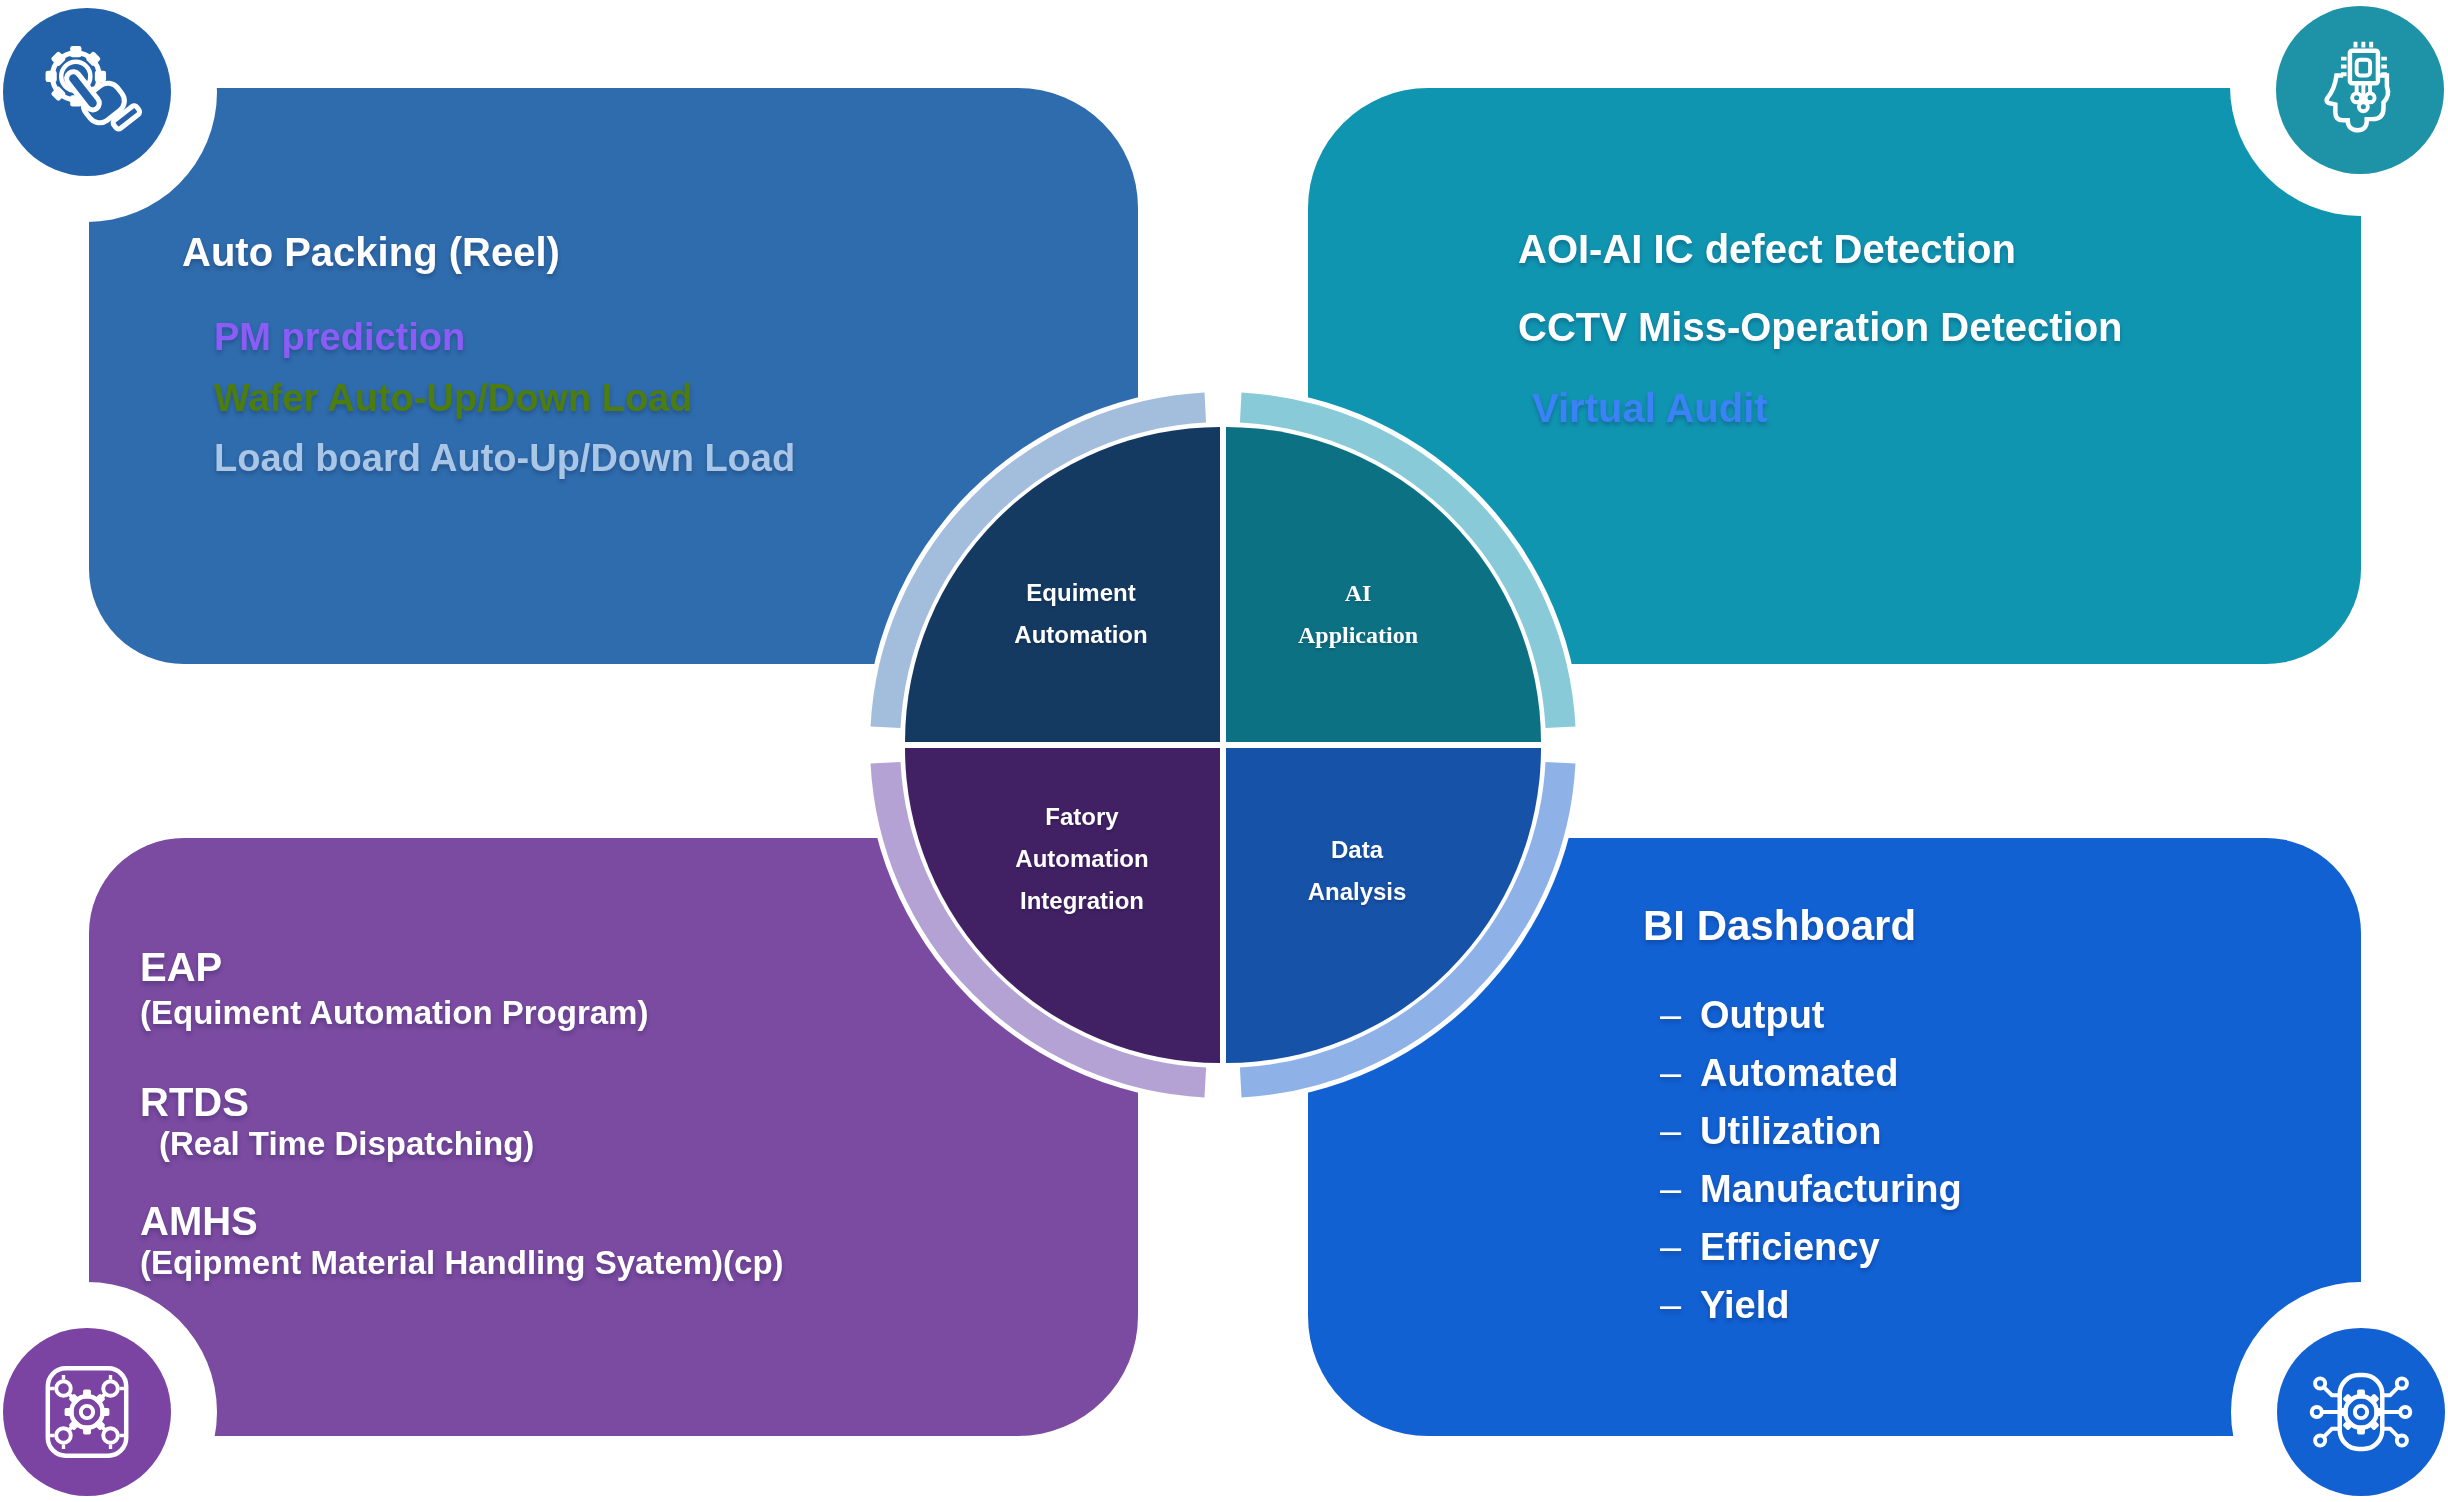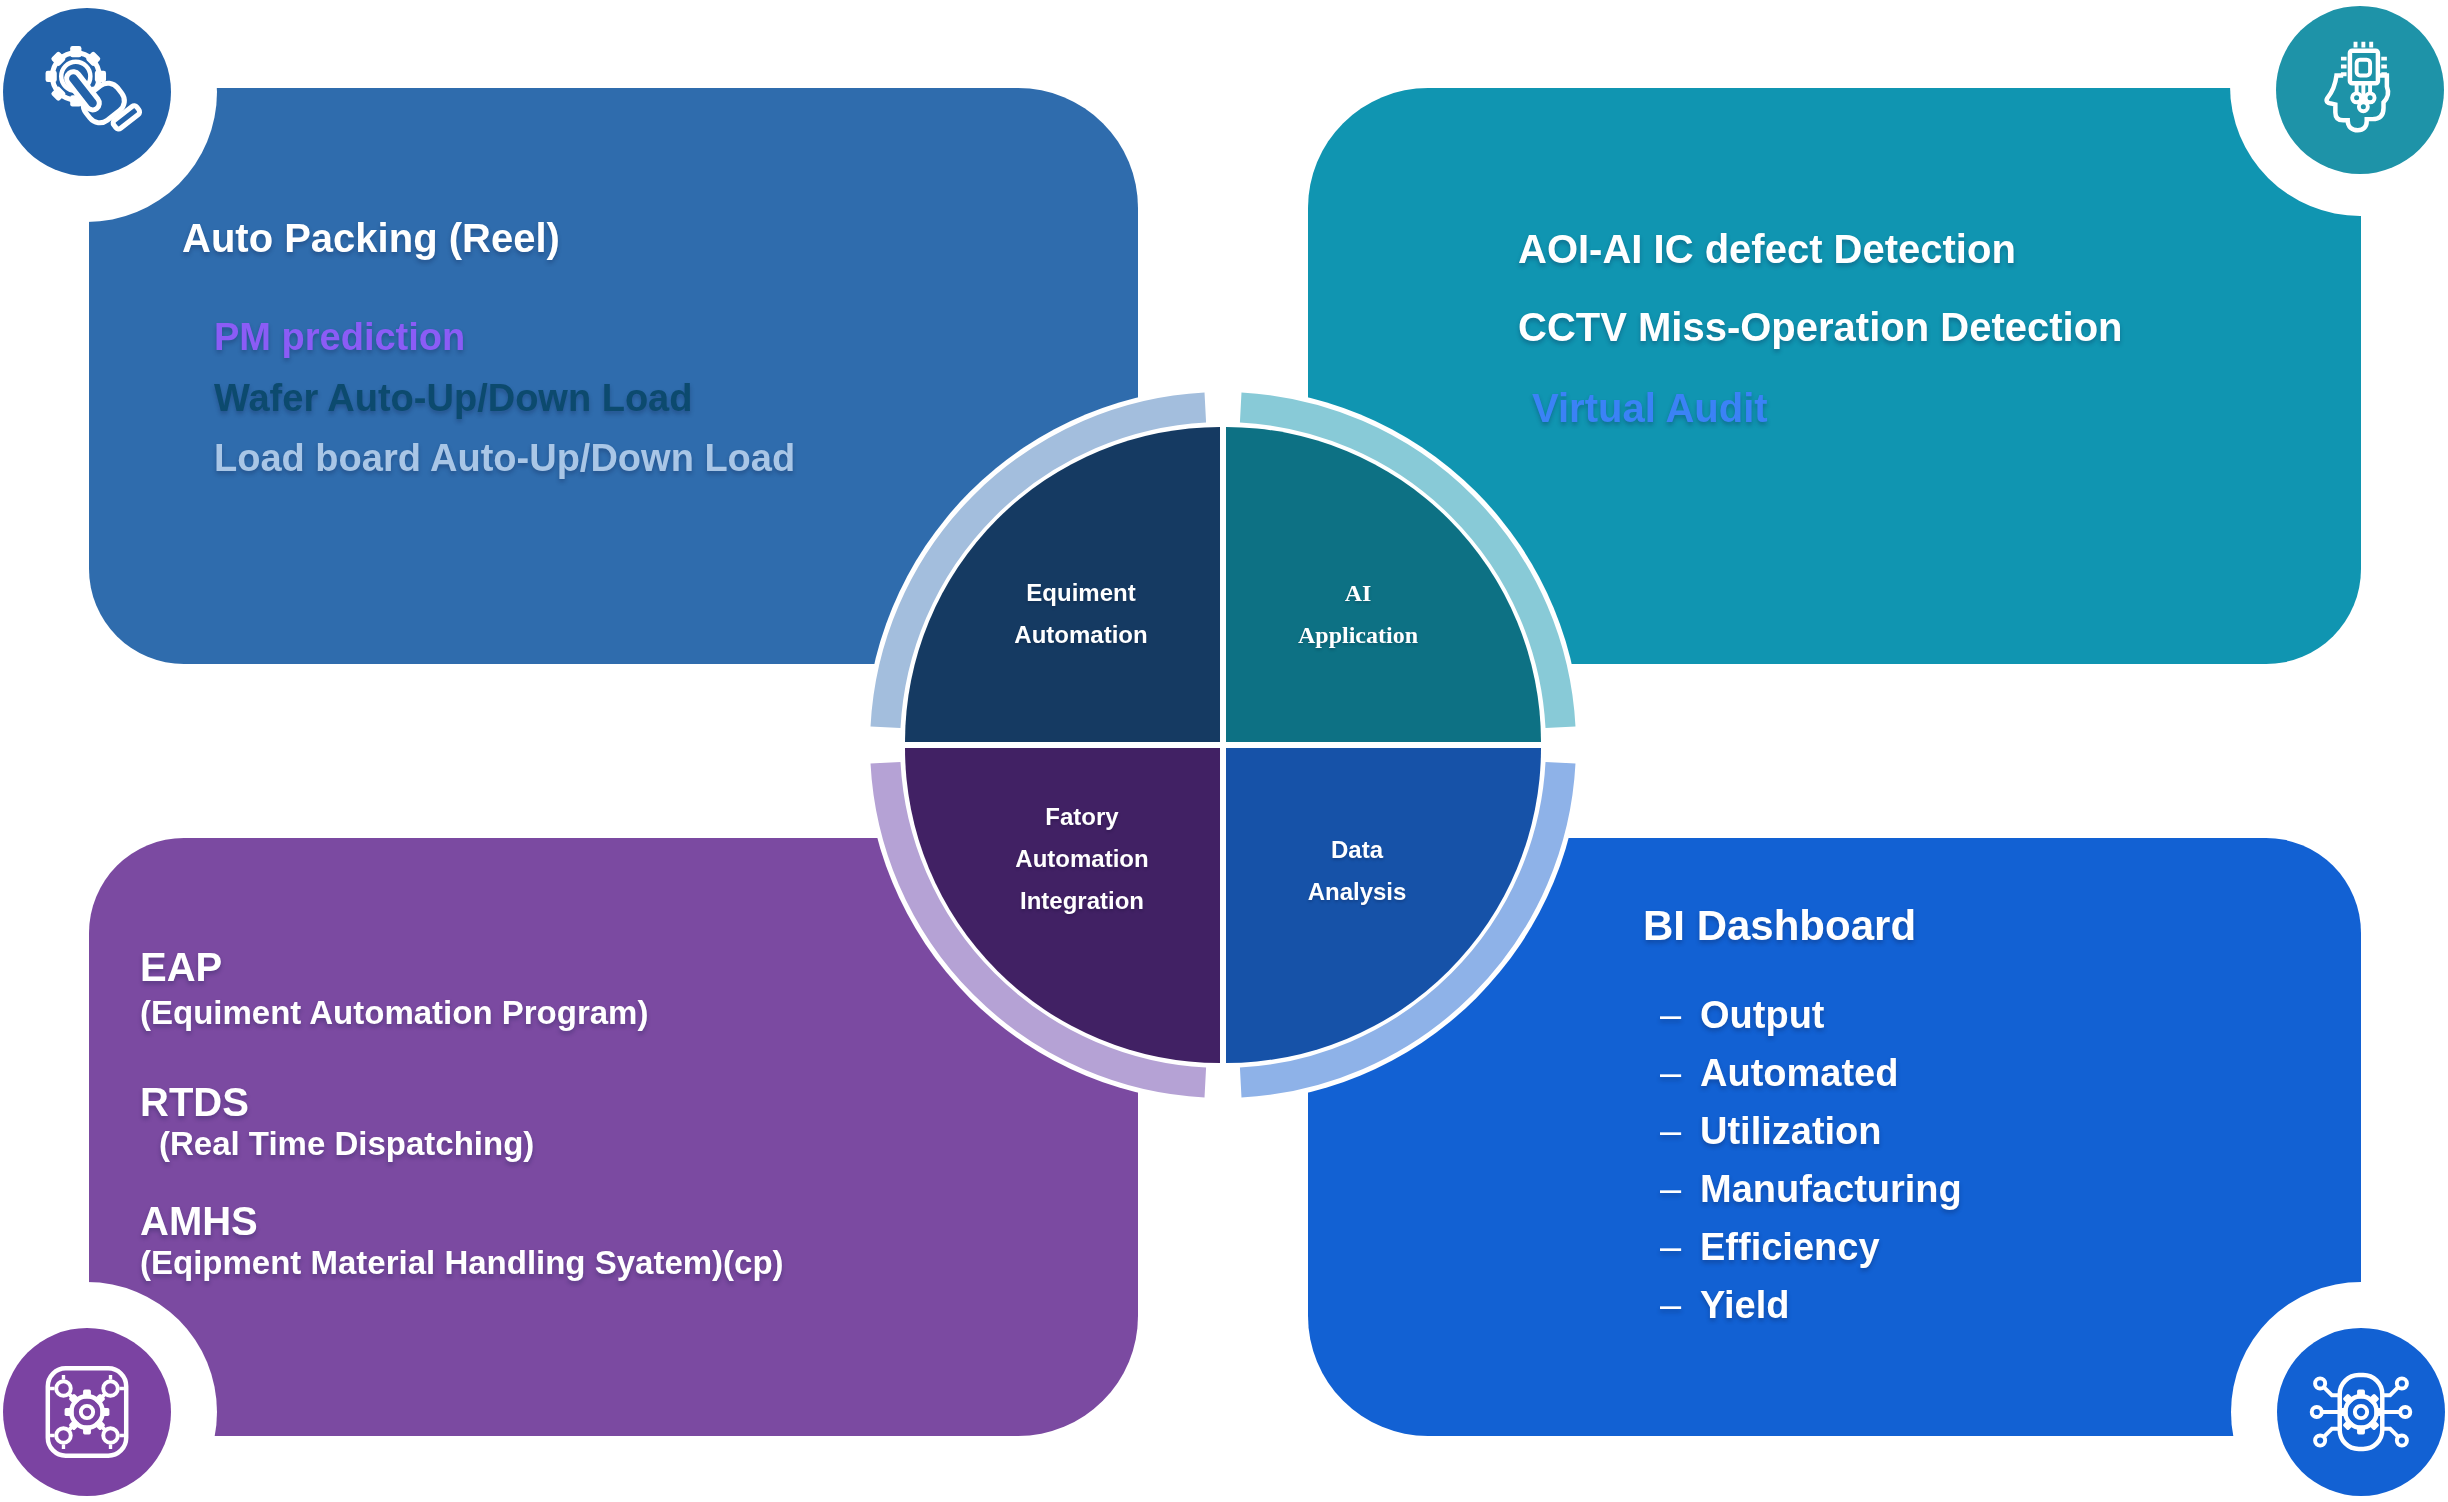--- a/index.html
+++ b/index.html
@@ -72,23 +72,23 @@
   <div class="wheel-label" style="left:911px;top:572px;">Equiment
 Automation</div>
   <div class="wheel-label" style="left:1188px;top:572px;font-family:Liberation Serif, serif;">AI
 Application</div>
   <div class="wheel-label" style="left:912px;top:796px;">Fatory
 Automation
 Integration</div>
   <div class="wheel-label" style="left:1187px;top:829px;">Data
 Analysis</div>
 
-  <div class="txt card-title" style="left:182px;top:216px;">Auto Packing (Reel)</div>
+  <div class="txt card-title" style="left:182px;top:230px;">Auto Packing (Reel)</div>
   <div class="txt tl-item" style="left: 214px; top: 316px; color: #8b5cf6;">PM prediction</div>
-  <div class="txt tl-item" style="left: 214px; top: 377px; color: #0c4a6e;">Wafer Auto-Up/Down Load</div>
+  <div class="txt tl-item" style="left: 214px; top: 377px; color: #4d7c0f;">Wafer Auto-Up/Down Load</div>
   <div class="txt tl-item" style="left: 214px; top: 437px; color: rgb(169, 198, 230);">Load board Auto-Up/Down Load</div>
 
   <div class="txt tr-line" style="left:1518px;top:227px;">AOI-AI IC defect Detection</div>
   <div class="txt tr-line" style="left:1518px;top:305px;">CCTV Miss-Operation Detection</div>
   <div class="txt tr-line" style="left: 1532px; top: 386px; color: #3b82f6;">Virtual Audit</div>
 
   <div class="txt bl-abbr" style="left:140px;top:946px;">EAP</div>
   <div class="txt bl-full" style="left:140px;top:995px;">(Equiment Automation Program)</div>
   <div class="txt bl-abbr" style="left:140px;top:1081px;">RTDS</div>
   <div class="txt bl-full" style="left:140px;top:1126px;margin-left:19px;">(Real Time Dispatching)</div>

